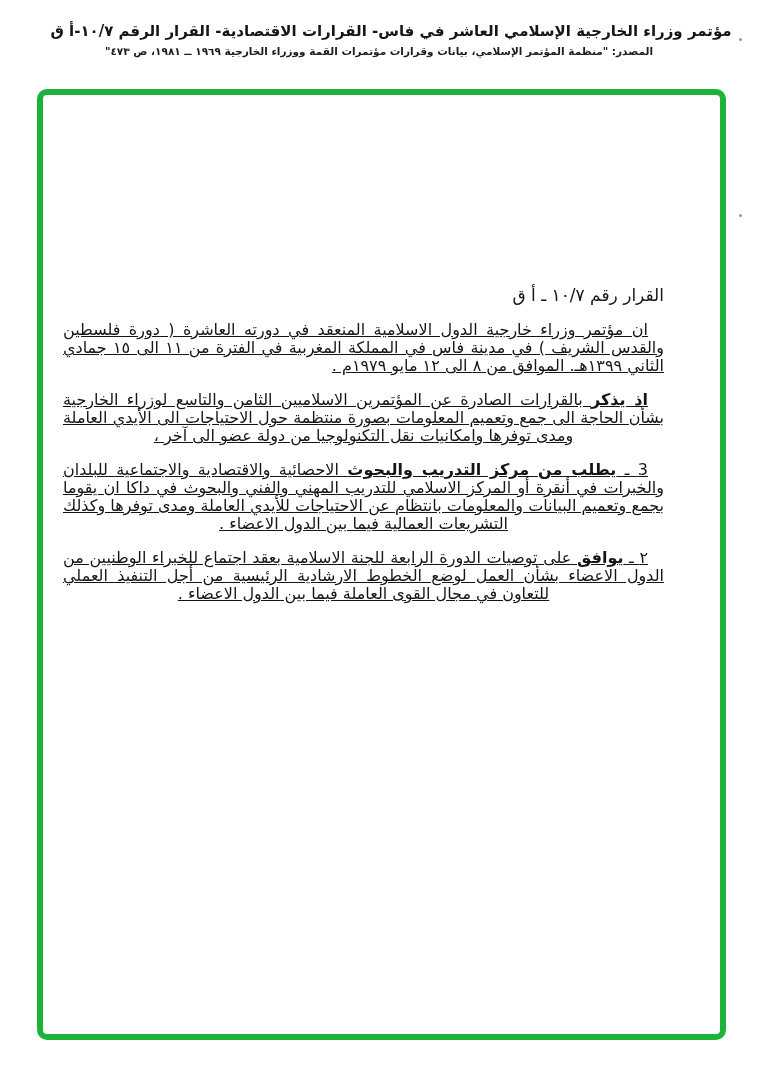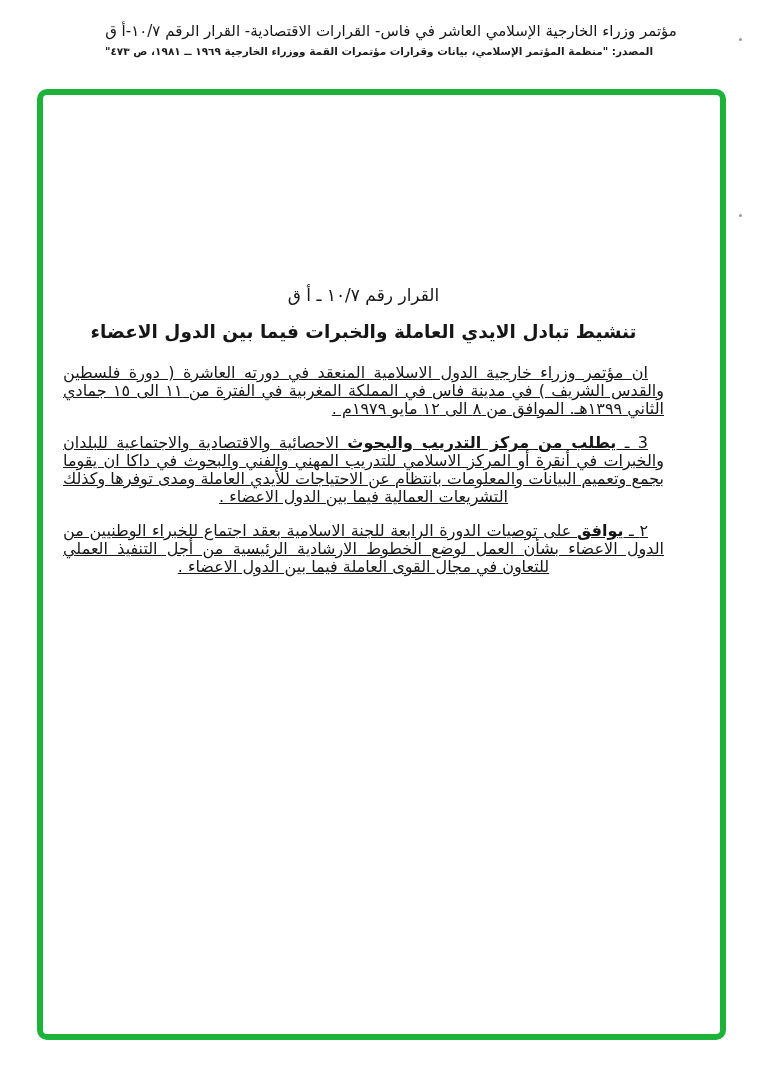--- a/index.html
+++ b/index.html
@@ -1,28 +1,28 @@
 <!DOCTYPE html>
 <html lang="ar" dir="rtl"><head>
 <meta charset="utf-8">
 <style>
   html,body{margin:0;padding:0;}
   body{
     width:758px;height:1078px;position:relative;background:#ffffff;
     font-family:"DejaVu Sans",sans-serif;color:#161616;direction:rtl;overflow:hidden;
   }
   .doc-header{position:absolute;top:20px;left:0;right:0;text-align:center;}
-  .hdr1{font-size:15px;font-weight:normal;letter-spacing:0;line-height:22px;padding-left:24px;}
+  .hdr1{font-size:15px;font-weight:bold;letter-spacing:0;line-height:22px;padding-left:24px;}
   .hdr2{font-size:10.5px;font-weight:bold;margin-top:3px;color:#1c1c1c;}
   .frame{
     position:absolute;left:37px;top:89px;width:677px;height:939px;
     border:6px solid #1db33b;border-radius:10px;background:#fff;
   }
   .content{position:absolute;top:190px;right:56px;left:20px;}
-  .res-line{text-align:center;font-size:17px;margin:0 0 16px 0;}
+  .res-line{text-align:right;font-size:17px;margin:0 0 16px 0;}
   .doc-title{text-align:center;font-size:18.5px;font-weight:bold;margin:0 0 22px 0;}
   .para{
     font-size:16px;line-height:18px;margin:16px 0 13px 0;
     text-align:justify;text-indent:16px;text-decoration:underline;
   }
   .center-last{text-align-last:center;}
   .b{font-weight:bold;}
   .speck{position:absolute;width:3px;height:3px;background:#9a9a9a;border-radius:50%;}
 </style>
 </head>
@@ -34,24 +34,24 @@
 </div>
 
 <div class="speck" style="left:739px;top:38px;"></div>
 <div class="speck" style="left:739px;top:214px;"></div>
 
 <div class="frame" style="border-color: rgb(29, 179, 59);">
   <div class="content">
 
     <p class="res-line">القرار رقم ١٠/٧ ـ أ ق</p>
 
-    <p class="doc-title">تنشيط تبادل الايدي العاملة والخبرات فيما بين الدول الاعضاء</p>
 
     <p class="para"><span>ان مؤتمر وزراء خارجية الدول الاسلامية المنعقد في دورته العاشرة ( دورة فلسطين والقدس الشريف ) في مدينة فاس في المملكة المغربية في الفترة من ١١ الى ١٥ جمادي الثاني ١٣٩٩هـ. الموافق من ٨ الى ١٢ مايو ١٩٧٩م .</span></p>
 
+    <p class="para center-last"><span class="b">اذ يذكر</span><span> بالقرارات الصادرة عن المؤتمرين الاسلاميين الثامن والتاسع لوزراء الخارجية بشأن الحاجة الى جمع وتعميم المعلومات بصورة منتظمة حول الاحتياجات الى الأيدي العاملة ومدى توفرها وامكانيات نقل التكنولوجيا من دولة عضو الى آخر ،</span></p>
 
 
 
     <p class="para center-last"><span>3 ـ </span><span class="b">يطلب من مركز التدريب والبحوث</span><span> الاحصائية والاقتصادية والاجتماعية للبلدان والخبرات في أنقرة أو المركز الاسلامي للتدريب المهني والفني والبحوث في داكا ان يقوما بجمع وتعميم البيانات والمعلومات بانتظام عن الاحتياجات للأيدي العاملة ومدى توفرها وكذلك التشريعات العمالية فيما بين الدول الاعضاء .</span></p>
 
     <p class="para center-last"><span>٢ ـ </span><span class="b">يوافق</span><span> على توصيات الدورة الرابعة للجنة الاسلامية بعقد اجتماع للخبراء الوطنيين من الدول الاعضاء بشأن العمل لوضع الخطوط الارشادية الرئيسية من أجل التنفيذ العملي للتعاون في مجال القوى العاملة فيما بين الدول الاعضاء .</span></p>
 
   </div>
 </div>
 

